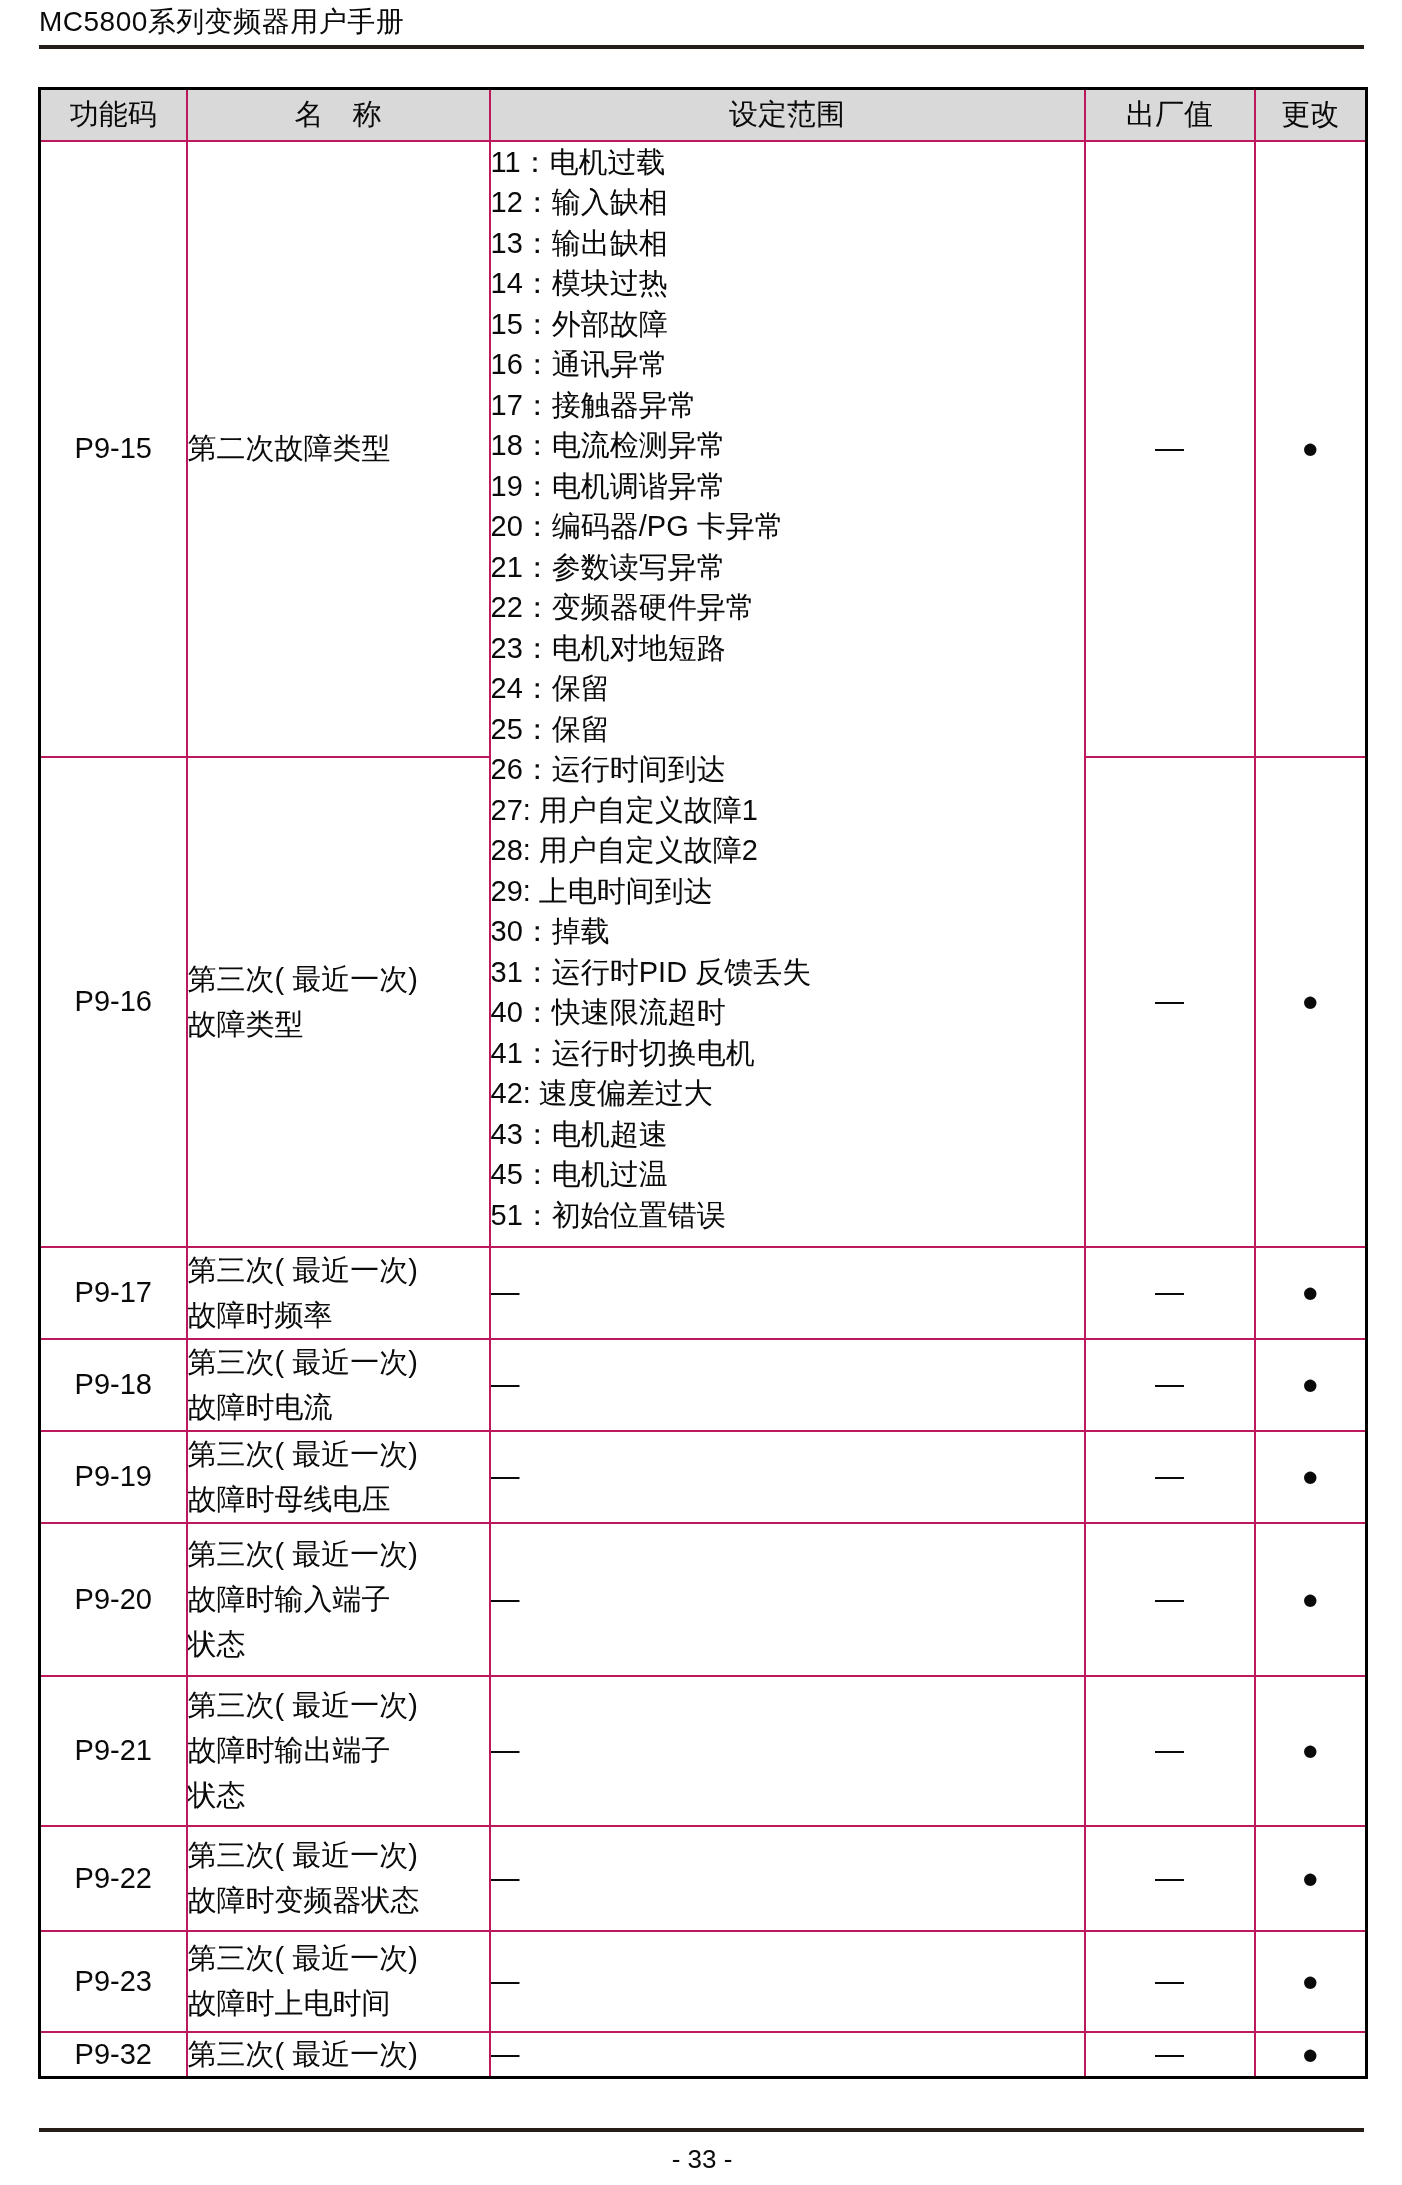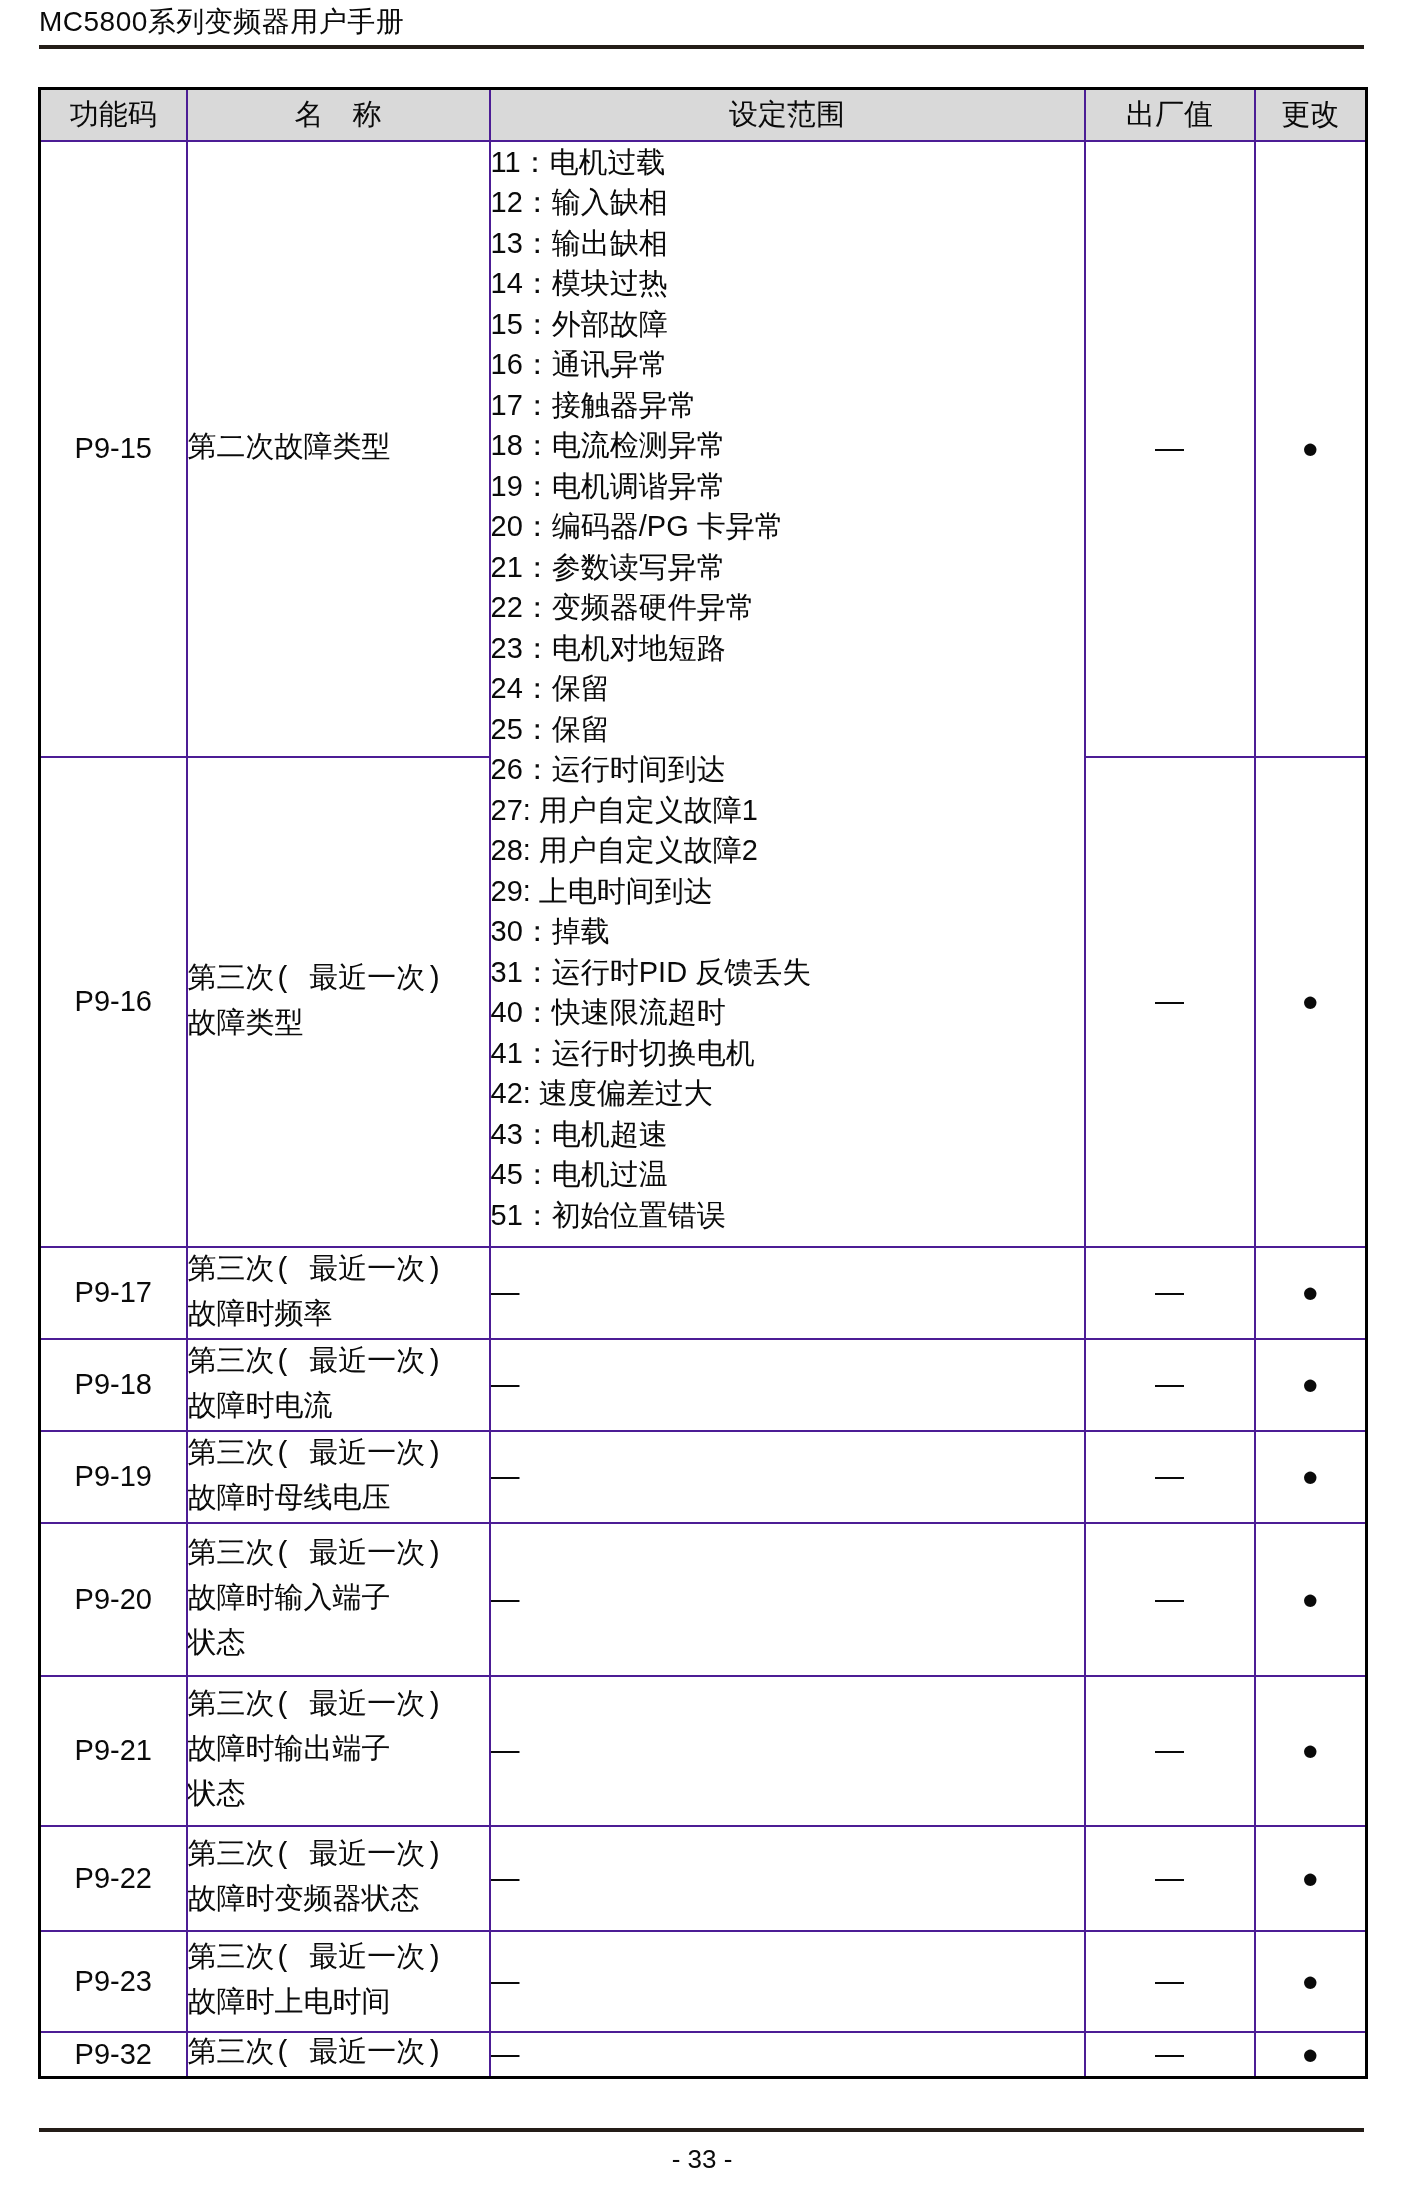--- a/index.html
+++ b/index.html
@@ -15,32 +15,32 @@
   .title-rule {
     position:absolute; left:39px; top:45px; width:1325px; height:4px;
     background:#241d18;
   }
   table.param {
     position:absolute; left:38px; top:87px; width:1327px;
     border-collapse:collapse; table-layout:fixed;
     border:3px solid #000;
   }
   table.param th, table.param td {
-    border:2px solid #4c1d95;
+    border:2px solid #be185d;
     font-size:29px; font-weight:normal; padding:0;
     overflow:hidden;
   }
   table.param th {
     background:#d9d9d9; text-align:center; vertical-align:middle;
   }
   th.range-h { text-align:left; padding-left:22px; }
   td.code  { text-align:center; vertical-align:middle; white-space:nowrap; }
   td.name  {
     text-align:left; vertical-align:middle;
-    padding:4px 8px 4px 18px; line-height:45px; white-space:pre-line;font-family:Liberation Mono, monospace;
+    padding:4px 8px 4px 18px; line-height:45px; white-space:pre-line;
   }
   td.range-list {
     text-align:left; vertical-align:top;
     padding:3px 8px 0 24px; line-height:40.5px; white-space:pre-line;margin-left:8px;
   }
   td.range-dash { text-align:left; vertical-align:middle; padding-left:24px; }
   td.factory { text-align:center; vertical-align:middle; }
   td.change  { text-align:center; vertical-align:middle; font-size:36px; }
   .footer-rule {
     position:absolute; left:39px; top:2128px; width:1325px; height:4px;

